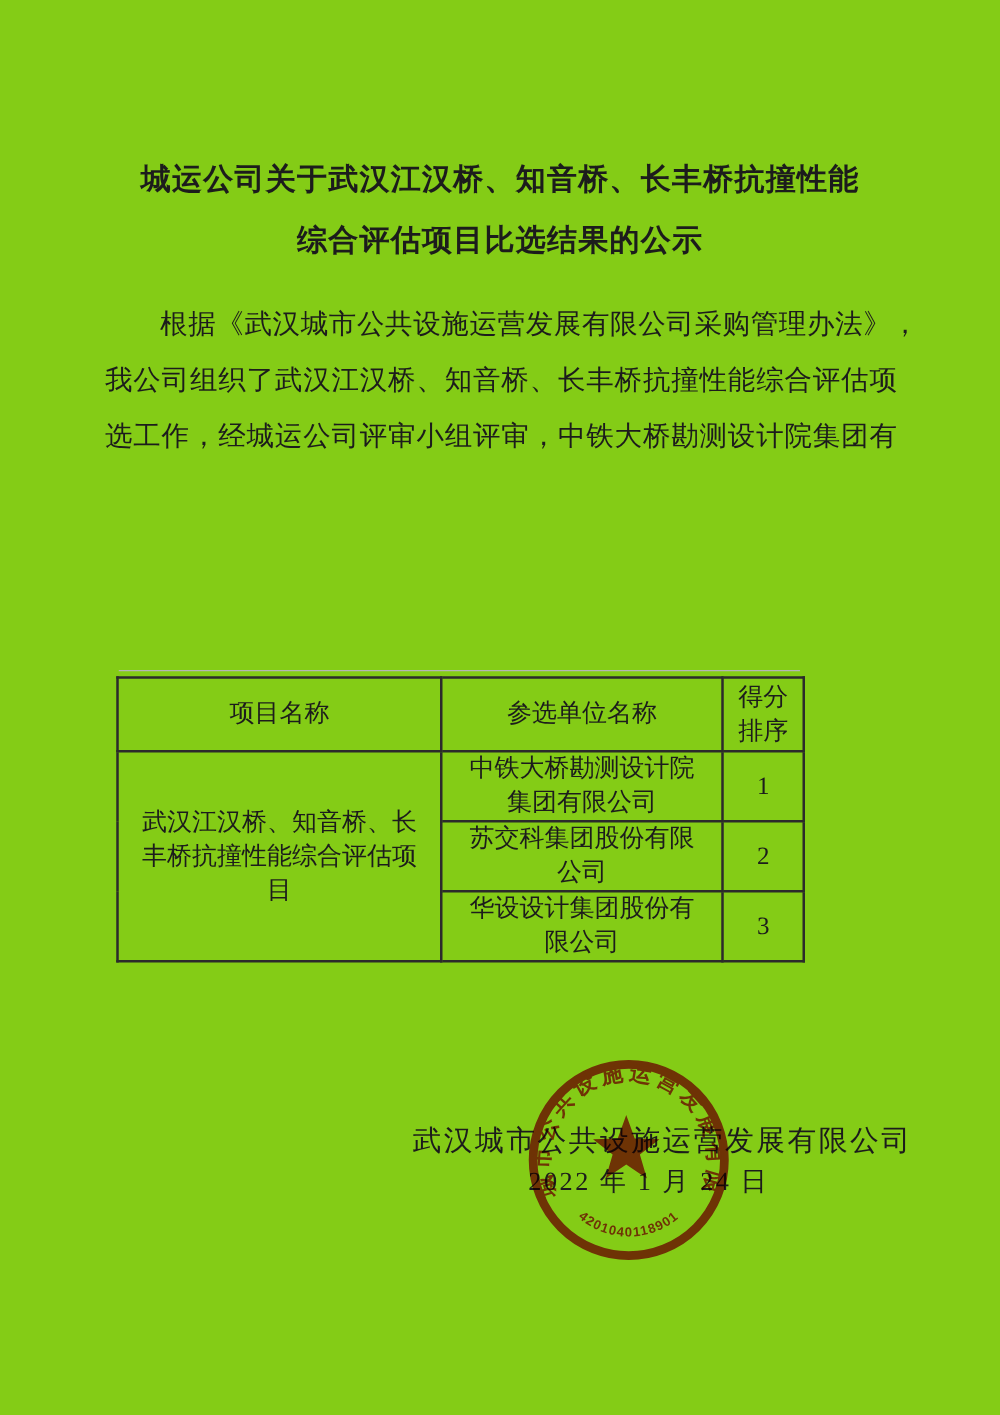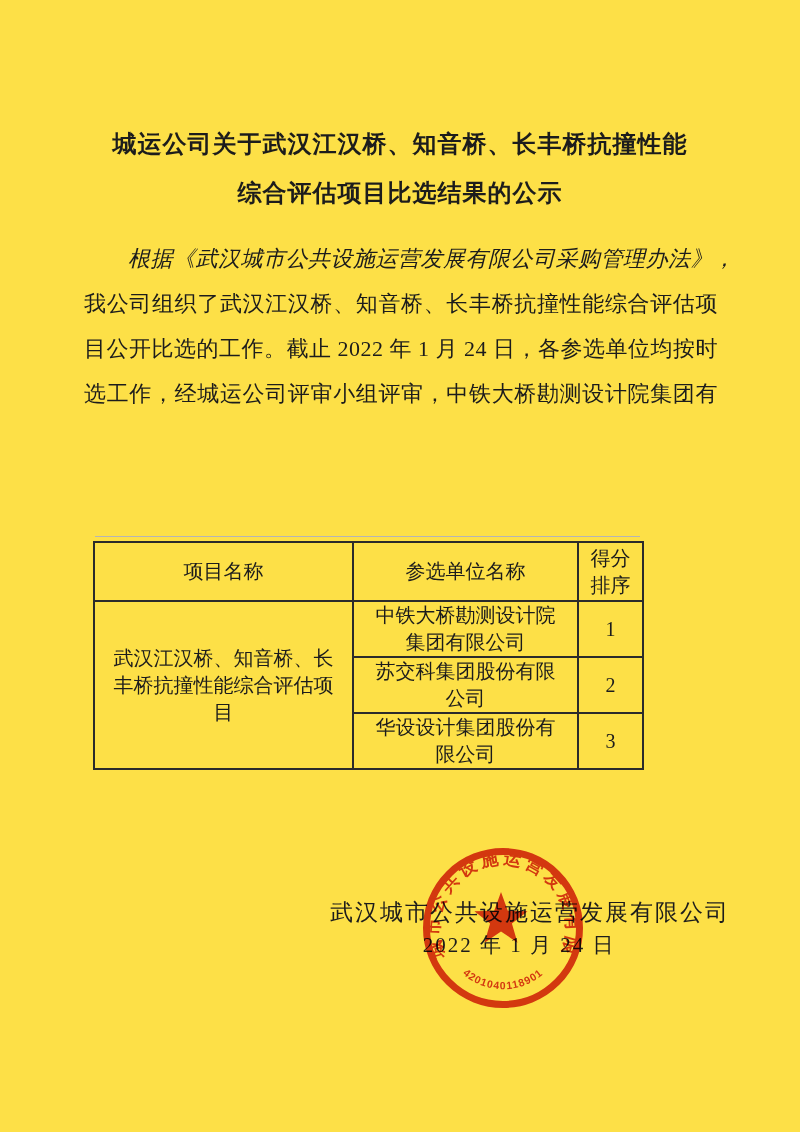--- a/index.html
+++ b/index.html
@@ -2,21 +2,21 @@
 <html><head>
 <meta charset="utf-8">
 <style>
   * { margin: 0; padding: 0; box-sizing: border-box; }
   html, body { background: #e8e8e8; }
   .page {
     position: relative;
     width: 800px;
     height: 1132px;
     margin: 0 auto;
-    background: #fde047;
+    background: #84cc16;
     overflow: hidden;
     font-family: "Liberation Serif", "DejaVu Serif", serif;
     color: #1c1c1c;
   }
   
   .title-block {
     position: absolute;
     top: 120px; left: 0; right: 0;
     text-align: center;
   }
@@ -35,21 +35,21 @@
   }
   .body-line {
     font-size: 22px;
     line-height: 45px;
     height: 45px;
     white-space: nowrap;
     text-align: justify;
     text-align-last: justify;
     letter-spacing: 0.5px;
   }
-  .body-line.indent { text-indent: 2em; font-style: italic; }
+  .body-line.indent { text-indent: 2em; }
   .body-line.last { text-align-last: left; white-space: normal; }
   
   .table-artifact-line {
     position: absolute;
     top: 536px; left: 95px;
     width: 545px; height: 1px;
     background: #b5b5b5;
   }
   
   table.results {
@@ -131,21 +131,20 @@
 <div class="page">
 
   <div class="title-block">
     <div class="title-line">城运公司关于武汉江汉桥、知音桥、长丰桥抗撞性能</div>
     <div class="title-line">综合评估项目比选结果的公示</div>
   </div>
 
   <div class="body-block">
     <div class="body-line indent">根据《武汉城市公共设施运营发展有限公司采购管理办法》，</div>
     <div class="body-line">我公司组织了武汉江汉桥、知音桥、长丰桥抗撞性能综合评估项</div>
-    <div class="body-line">目公开比选的工作。截止 2022 年 1 月 24 日，各参选单位均按时</div>
     <div class="body-line">选工作，经城运公司评审小组评审，中铁大桥勘测设计院集团有</div>
   </div>
 
   <div class="table-artifact-line"></div>
 
   <table class="results">
     <tbody>
         <tr class="header-row">
       <th class="col-project">项目名称</th>
       <th class="col-unit">参选单位名称</th>

